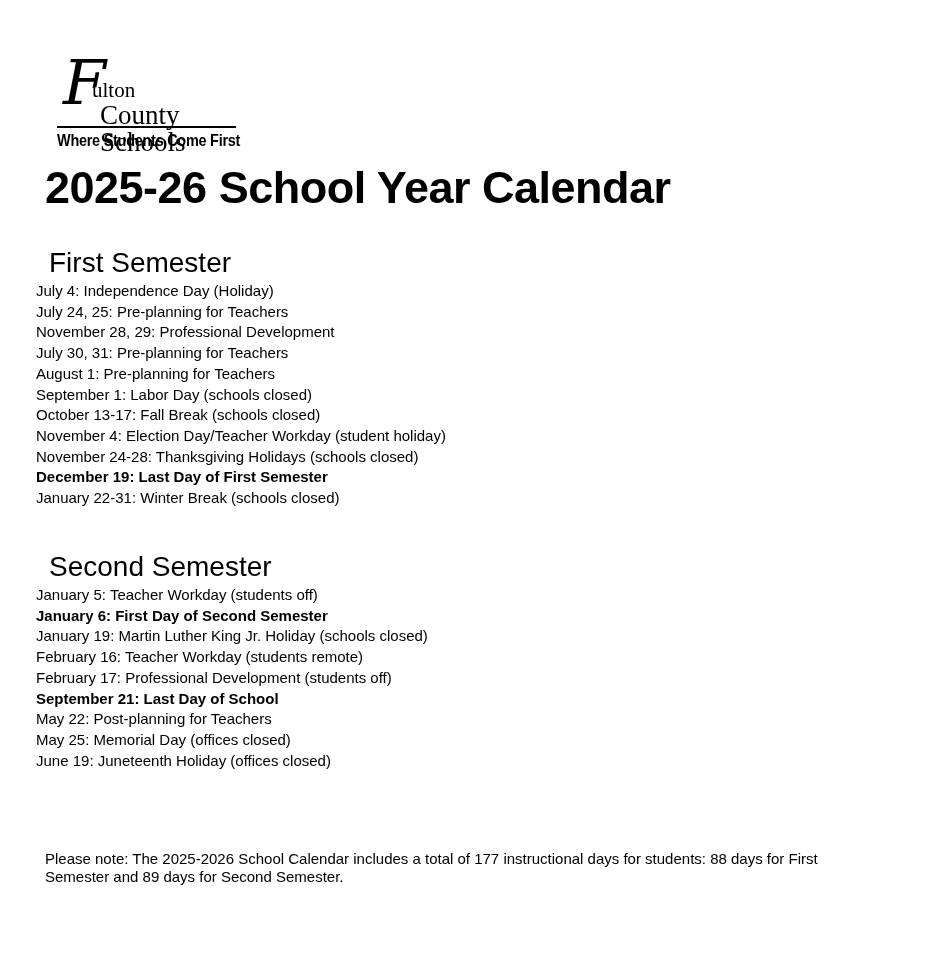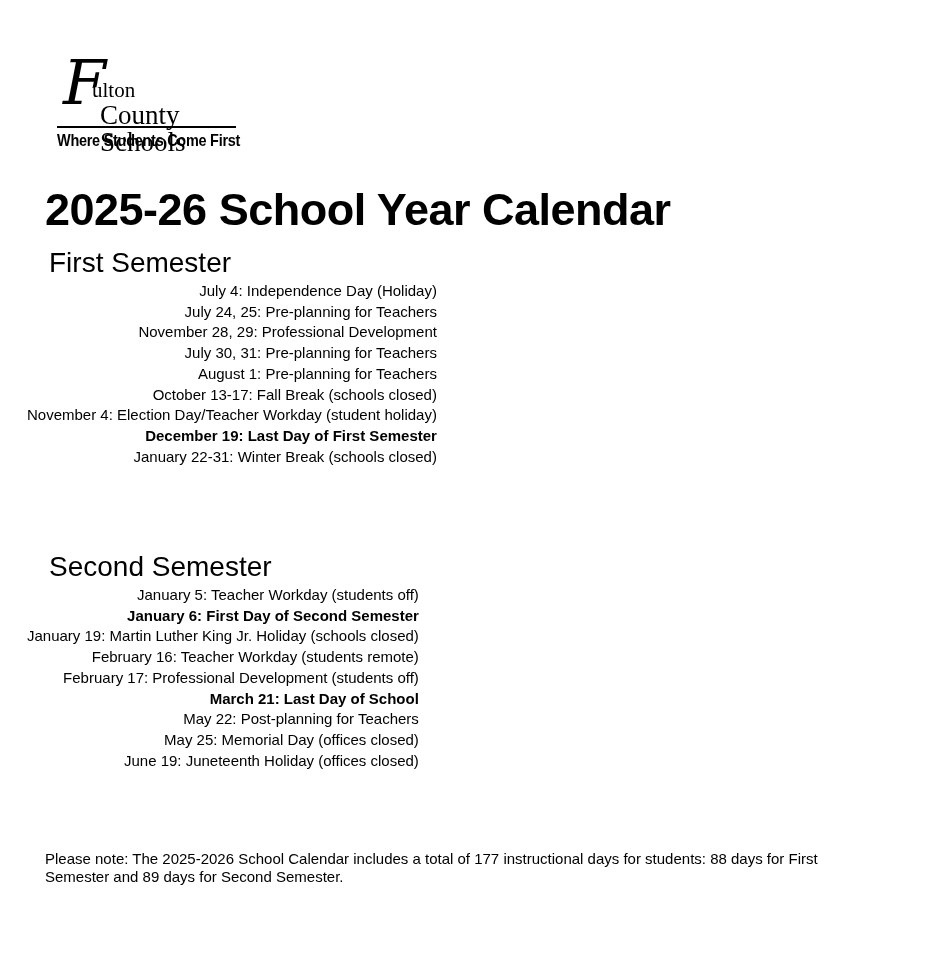--- a/index.html
+++ b/index.html
@@ -67,45 +67,44 @@
     letter-spacing: -0.3px;
     white-space: nowrap;
     transform: scaleX(0.85);
     transform-origin: left top;
   }
 
   
   .title {
     position: absolute;
     left: 45px;
-    top: 184px;
+    top: 162px;
     margin: 0;
     font-size: 45px;
     font-weight: bold;
     letter-spacing: -0.5px;
     white-space: nowrap;
   }
   .section-heading {
     position: absolute;
     left: 45px;
     margin: 4px;
     font-size: 28px;
     font-weight: normal;
     white-space: nowrap;
   }
   #first-heading  { top: 243px; }
   #second-heading { top: 547px; }
 
   
   .cal-list {
     position: absolute;
-    left: 27px;
+    left: 36px;
     font-size: 15px;
     line-height: 20.7px;
-    text-align: right;
   }
   #first-list  { top: 281px; }
   #second-list { top: 585px; }
   .cal-item { white-space: nowrap; }
   .cal-item.bold { font-weight: bold; }
 
   
   .note {
     position: absolute;
     left: 45px;
@@ -131,34 +130,36 @@
 
   <h1 class="title">2025-26 School Year Calendar</h1>
 
   <h2 class="section-heading" id="first-heading">First Semester</h2>
   <div class="cal-list" id="first-list">
       <div class="cal-item">July 4: Independence Day (Holiday)</div>
       <div class="cal-item">July 24, 25: Pre-planning for Teachers</div>
       <div class="cal-item">November 28, 29: Professional Development</div>
       <div class="cal-item">July 30, 31: Pre-planning for Teachers</div>
       <div class="cal-item">August 1: Pre-planning for Teachers</div>
+      <div class="cal-item">September 1: Labor Day (schools closed)</div>
       <div class="cal-item">October 13-17: Fall Break (schools closed)</div>
       <div class="cal-item">November 4: Election Day/Teacher Workday (student holiday)</div>
+      <div class="cal-item">November 24-28: Thanksgiving Holidays (schools closed)</div>
       <div class="cal-item bold">December 19: Last Day of First Semester</div>
       <div class="cal-item">January 22-31: Winter Break (schools closed)</div>
     </div>
 
   <h2 class="section-heading" id="second-heading">Second Semester</h2>
   <div class="cal-list" id="second-list">
       <div class="cal-item">January 5: Teacher Workday (students off)</div>
       <div class="cal-item bold">January 6: First Day of Second Semester</div>
       <div class="cal-item">January 19: Martin Luther King Jr. Holiday (schools closed)</div>
       <div class="cal-item">February 16: Teacher Workday (students remote)</div>
       <div class="cal-item">February 17: Professional Development (students off)</div>
-      <div class="cal-item bold">March 21: Last Day of School</div>
+      <div class="cal-item bold">September 21: Last Day of School</div>
       <div class="cal-item">May 22: Post-planning for Teachers</div>
       <div class="cal-item">May 25: Memorial Day (offices closed)</div>
       <div class="cal-item">June 19: Juneteenth Holiday (offices closed)</div>
     </div>
 
   <p class="note">Please note: The 2025-2026 School Calendar includes a total of 177 instructional days for students: 88 days for First Semester and 89 days for Second Semester.</p>
 
 </div>
 
 </body></html>

